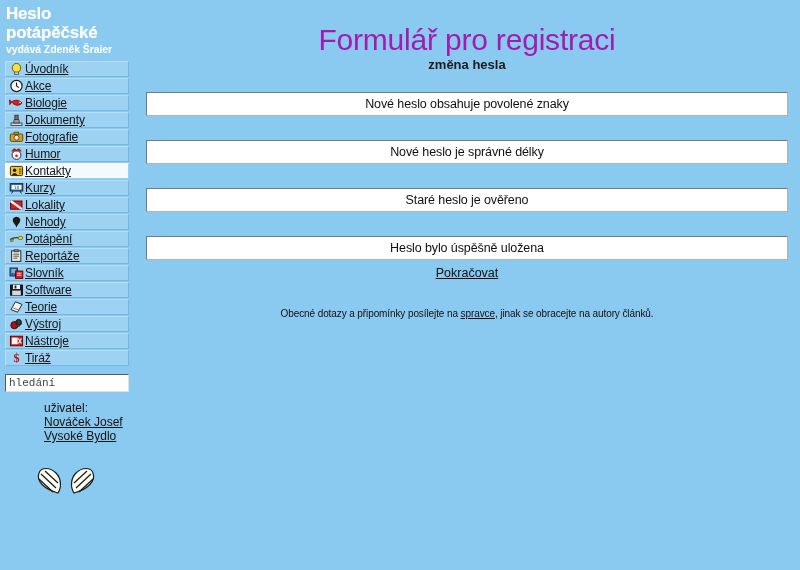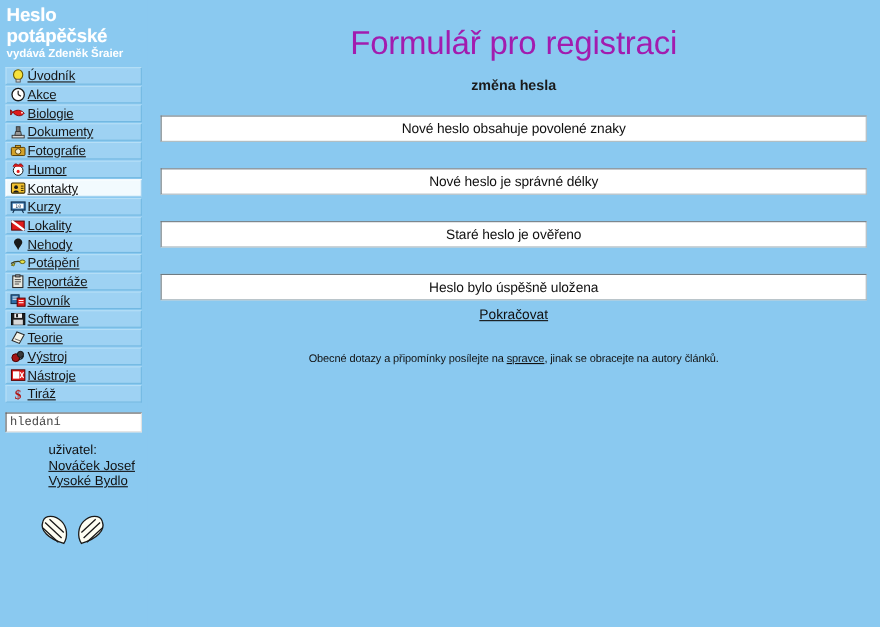--- a/index.html
+++ b/index.html
@@ -149,21 +149,20 @@
     color: #a21caf;
     margin: 23px 0 0 0;
     font-weight: normal;
     letter-spacing: -0.2px;
   }
   .page-subtitle {
     text-align: center;
     font-size: 13px;
     font-weight: bold;
     color: #1a1a1a;
-    margin-top: 13px;
   }
   .messages {
     margin-top: 20px;
     padding: 0 12px 0 12px;
   }
   .msg-box {
     height: 24px;
     background: #ffffff;
     border: 1px solid #6f7b82;
     border-right-color: #aab7bd;

